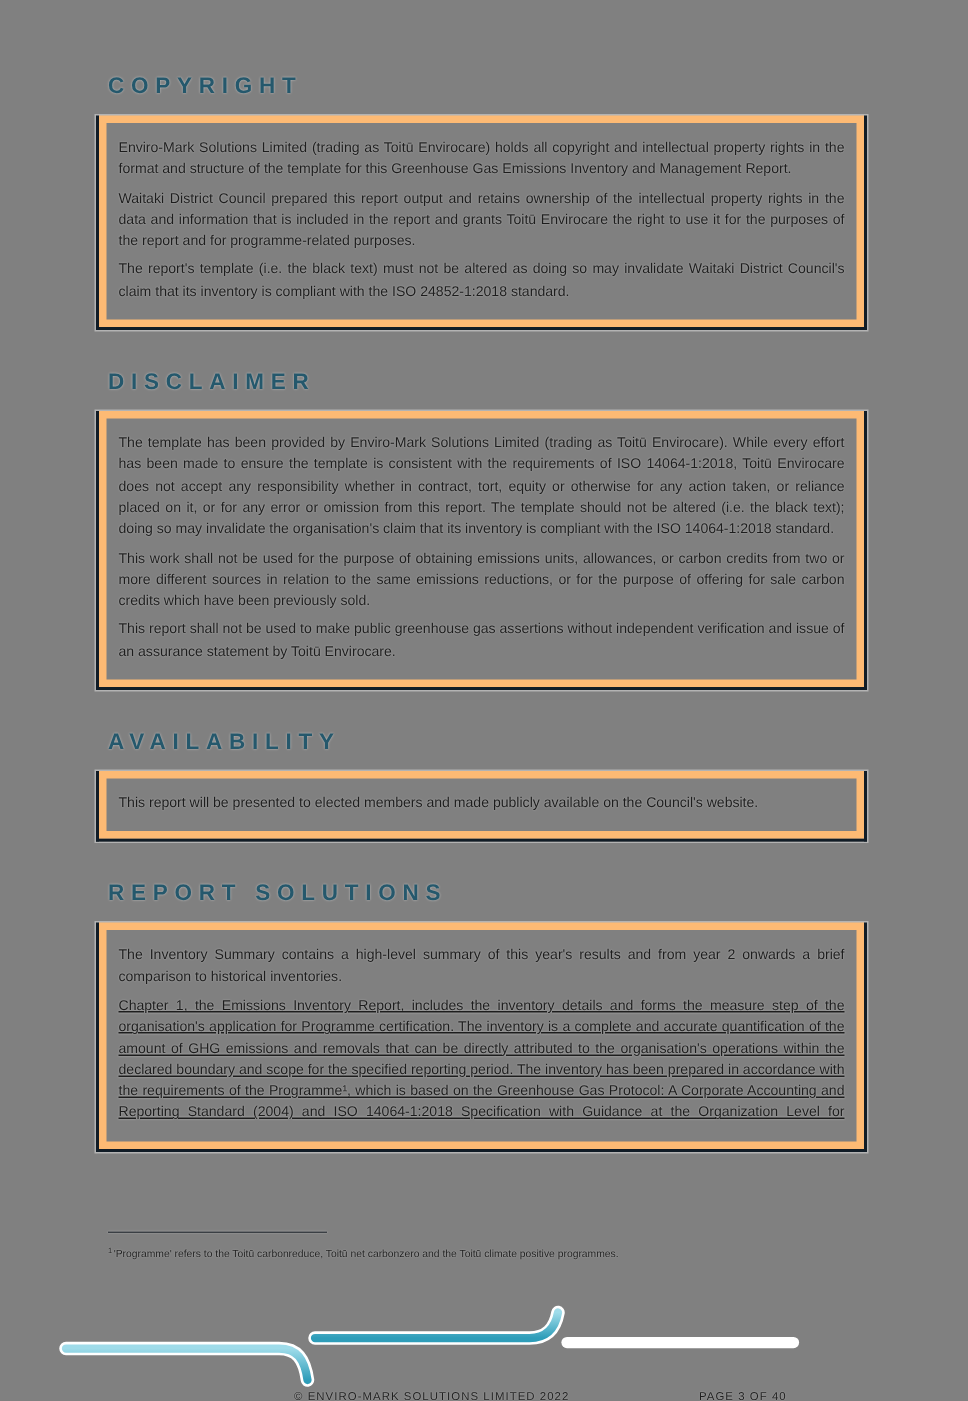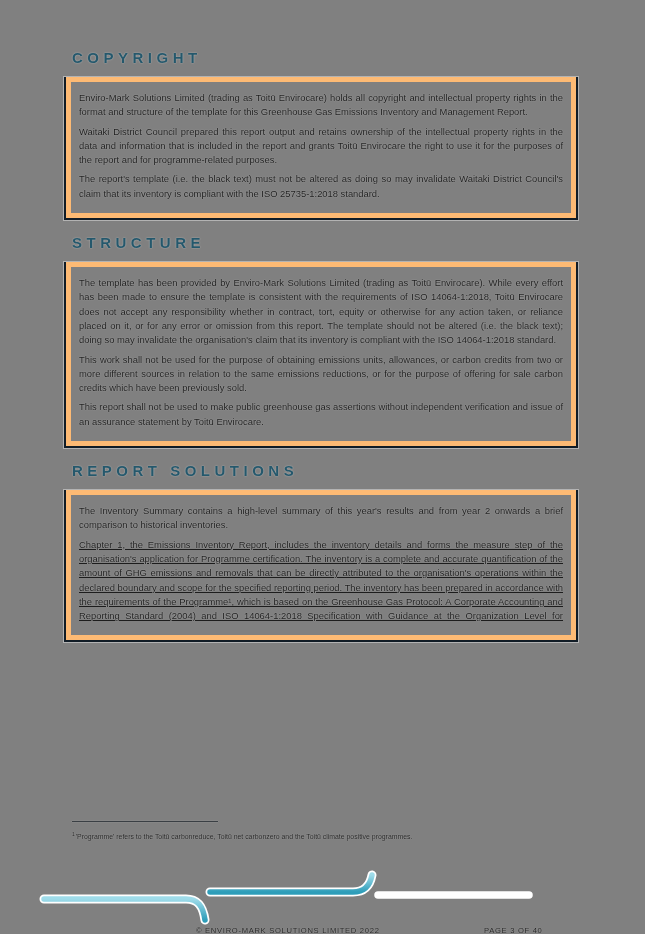--- a/index.html
+++ b/index.html
@@ -8,21 +8,21 @@
     background:#808080;
     position:relative;
     overflow:hidden;
     font-family:"Liberation Sans", sans-serif;
   }
   .content{
     position:absolute;
     left:64px;top:49px;
     width:514px;
   }
-  .doc-section{margin-bottom:14px;}
+  .doc-section{margin-bottom:26px;}
   h2{
     margin:0 0 10px 8px;
     font-size:15px;
     line-height:18px;
     font-weight:600;
     letter-spacing:4.5px;
     color:#25586c;
     text-shadow:0 0 1.5px rgba(255,255,255,0.55);
   }
   .box{
@@ -63,49 +63,57 @@
   .footer-graphic{position:absolute;left:0;top:868px;}
   .footer-text{
     position:absolute;
     top:926px;left:0;width:645px;
     font-size:7.6px;
     letter-spacing:0.7px;
     color:#1f1f1f;
     text-shadow:0 0 1px rgba(255,255,255,0.4);
   }
   .footer-copyright{position:absolute;left:196px;white-space:nowrap;}
-  .footer-page{position:absolute;left:484px;white-space:nowrap;}
+  .footer-page{position:absolute;left:466px;white-space:nowrap;}
 </style>
 </head>
 <body>
 
 <div class="content">
 
   <section class="doc-section">
     <h2>COPYRIGHT</h2>
     <div class="box">
       <div class="box-inner">
         <p>Enviro-Mark Solutions Limited (trading as Toitū Envirocare) holds all copyright and intellectual property rights in the format and structure of the template for this Greenhouse Gas Emissions Inventory and Management Report.</p>
         <p>Waitaki District Council prepared this report output and retains ownership of the intellectual property rights in the data and information that is included in the report and grants Toitū Envirocare the right to use it for the purposes of the report and for programme-related purposes.</p>
-        <p>The report's template (i.e. the black text) must not be altered as doing so may invalidate Waitaki District Council's claim that its inventory is compliant with the ISO 25735-1:2018 standard.</p>
+        <p>The report's template (i.e. the black text) must not be altered as doing so may invalidate Waitaki District Council's claim that its inventory is compliant with the ISO 24852-1:2018 standard.</p>
       </div>
     </div>
   </section>
 
   <section class="doc-section">
-    <h2>STRUCTURE</h2>
+    <h2>DISCLAIMER</h2>
     <div class="box">
       <div class="box-inner">
         <p>The template has been provided by Enviro-Mark Solutions Limited (trading as Toitū Envirocare). While every effort has been made to ensure the template is consistent with the requirements of ISO 14064-1:2018, Toitū Envirocare does not accept any responsibility whether in contract, tort, equity or otherwise for any action taken, or reliance placed on it, or for any error or omission from this report. The template should not be altered (i.e. the black text); doing so may invalidate the organisation's claim that its inventory is compliant with the ISO 14064-1:2018 standard.</p>
         <p>This work shall not be used for the purpose of obtaining emissions units, allowances, or carbon credits from two or more different sources in relation to the same emissions reductions, or for the purpose of offering for sale carbon credits which have been previously sold.</p>
         <p>This report shall not be used to make public greenhouse gas assertions without independent verification and issue of an assurance statement by Toitū Envirocare.</p>
       </div>
     </div>
   </section>
 
+  <section class="doc-section">
+    <h2>AVAILABILITY</h2>
+    <div class="box">
+      <div class="box-inner">
+        <p>This report will be presented to elected members and made publicly available on the Council's website.</p>
+      </div>
+    </div>
+  </section>
 
   <section class="doc-section">
     <h2>REPORT SOLUTIONS</h2>
     <div class="box">
       <div class="box-inner">
         <p>The Inventory Summary contains a high-level summary of this year's results and from year 2 onwards a brief comparison to historical inventories.</p>
         <p class="continued">Chapter 1, the Emissions Inventory Report, includes the inventory details and forms the measure step of the organisation's application for Programme certification. The inventory is a complete and accurate quantification of the amount of GHG emissions and removals that can be directly attributed to the organisation's operations within the declared boundary and scope for the specified reporting period. The inventory has been prepared in accordance with the requirements of the Programme¹, which is based on the Greenhouse Gas Protocol: A Corporate Accounting and Reporting Standard (2004) and ISO 14064-1:2018 Specification with Guidance at the Organization Level for</p>
       </div>
     </div>
   </section>

